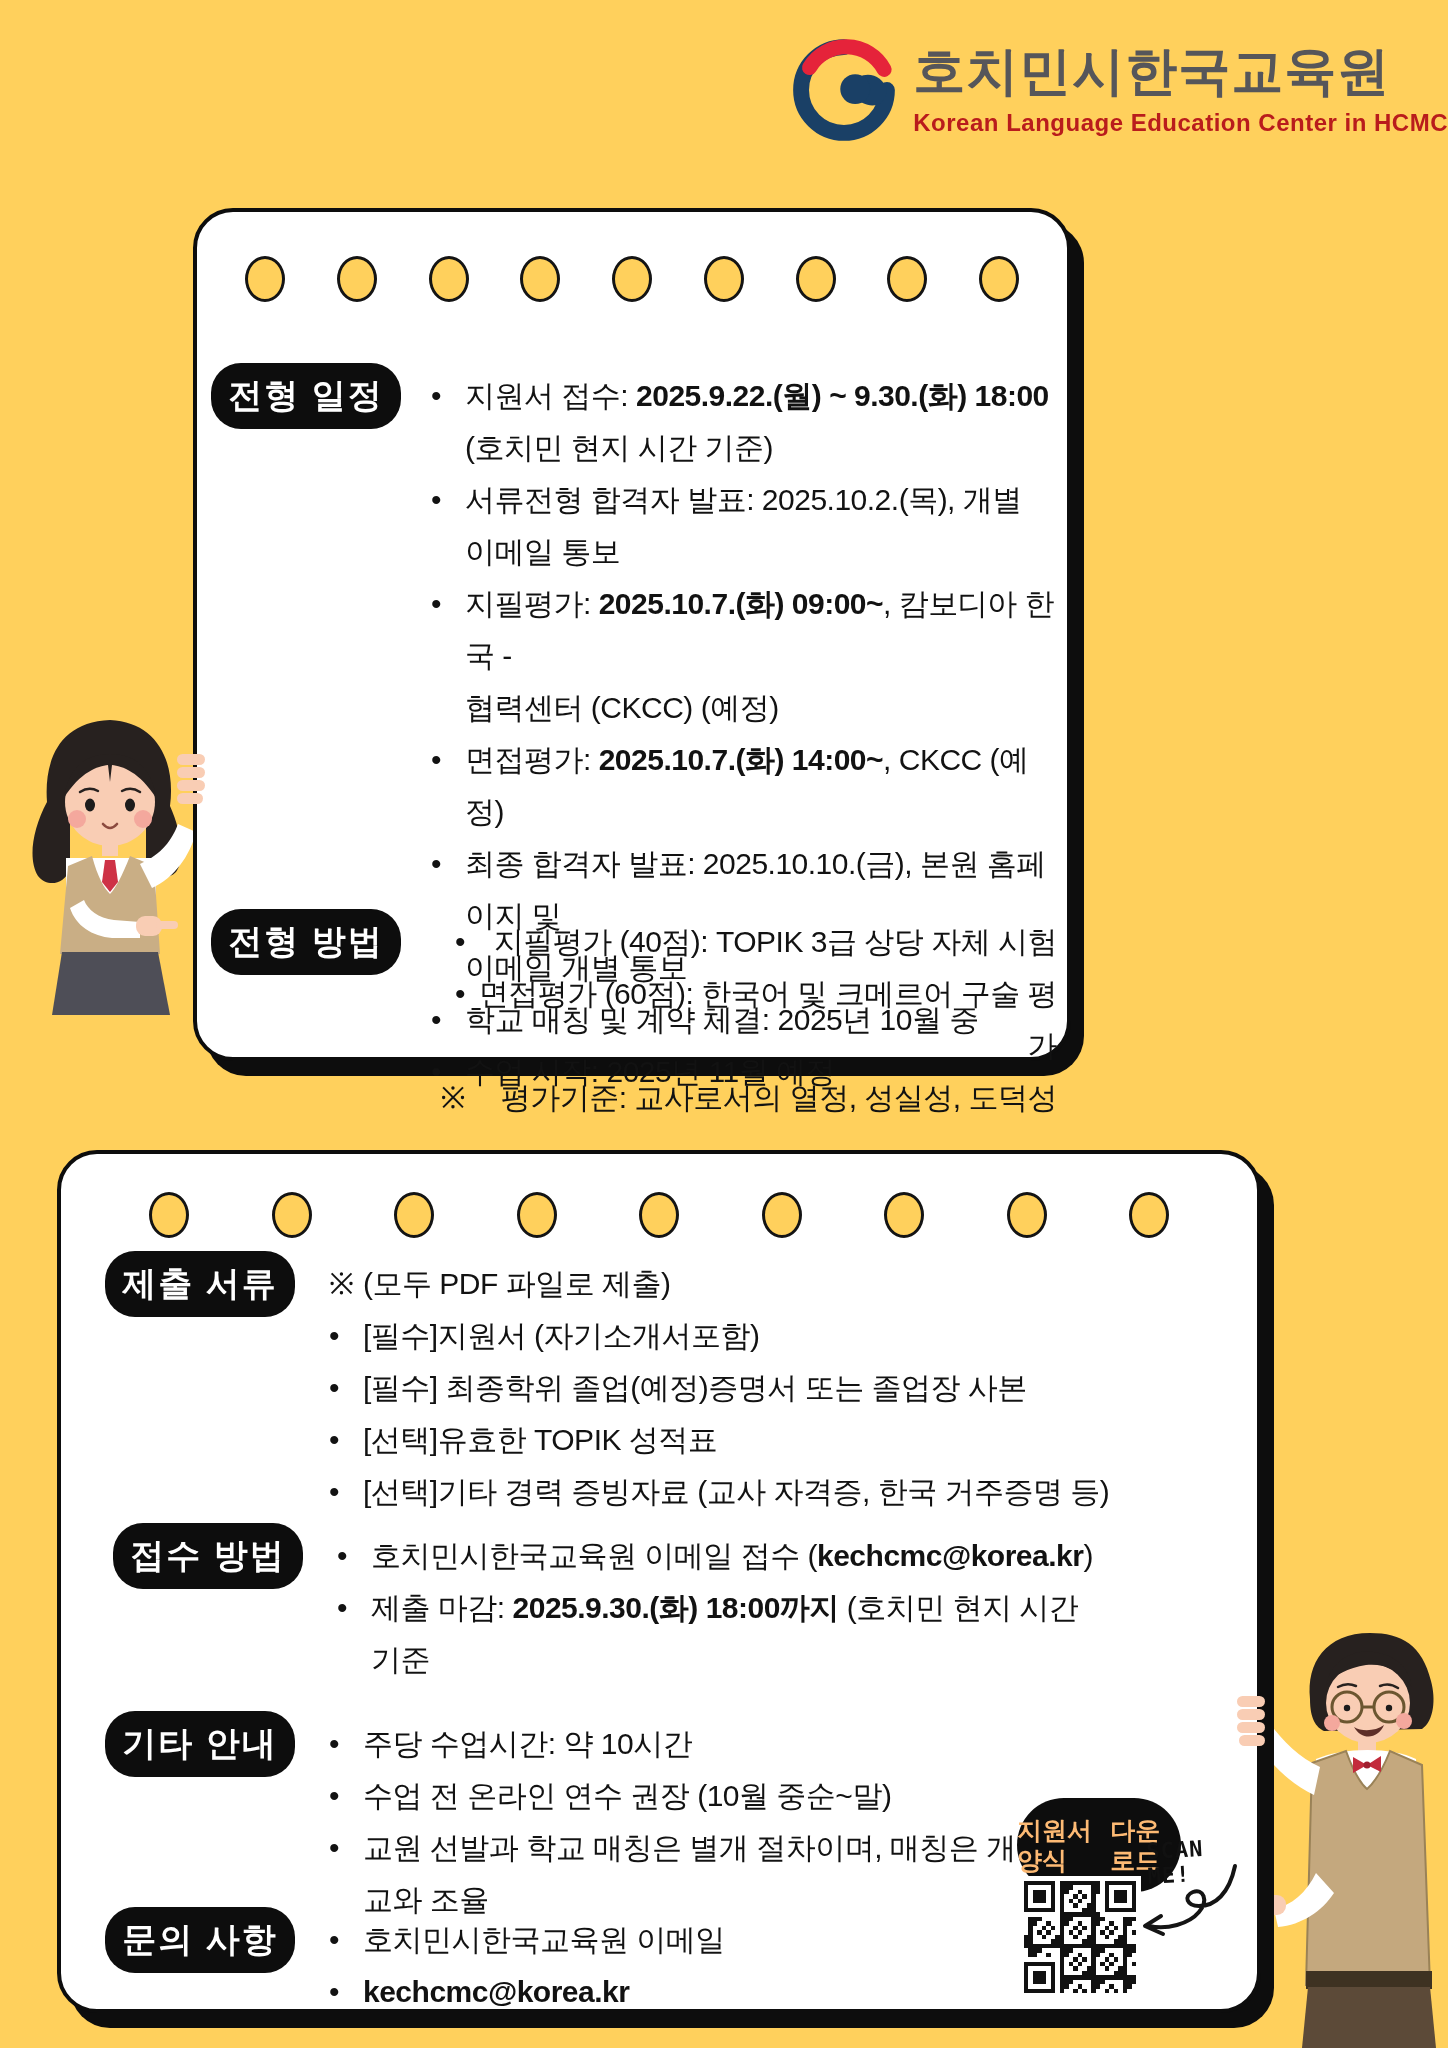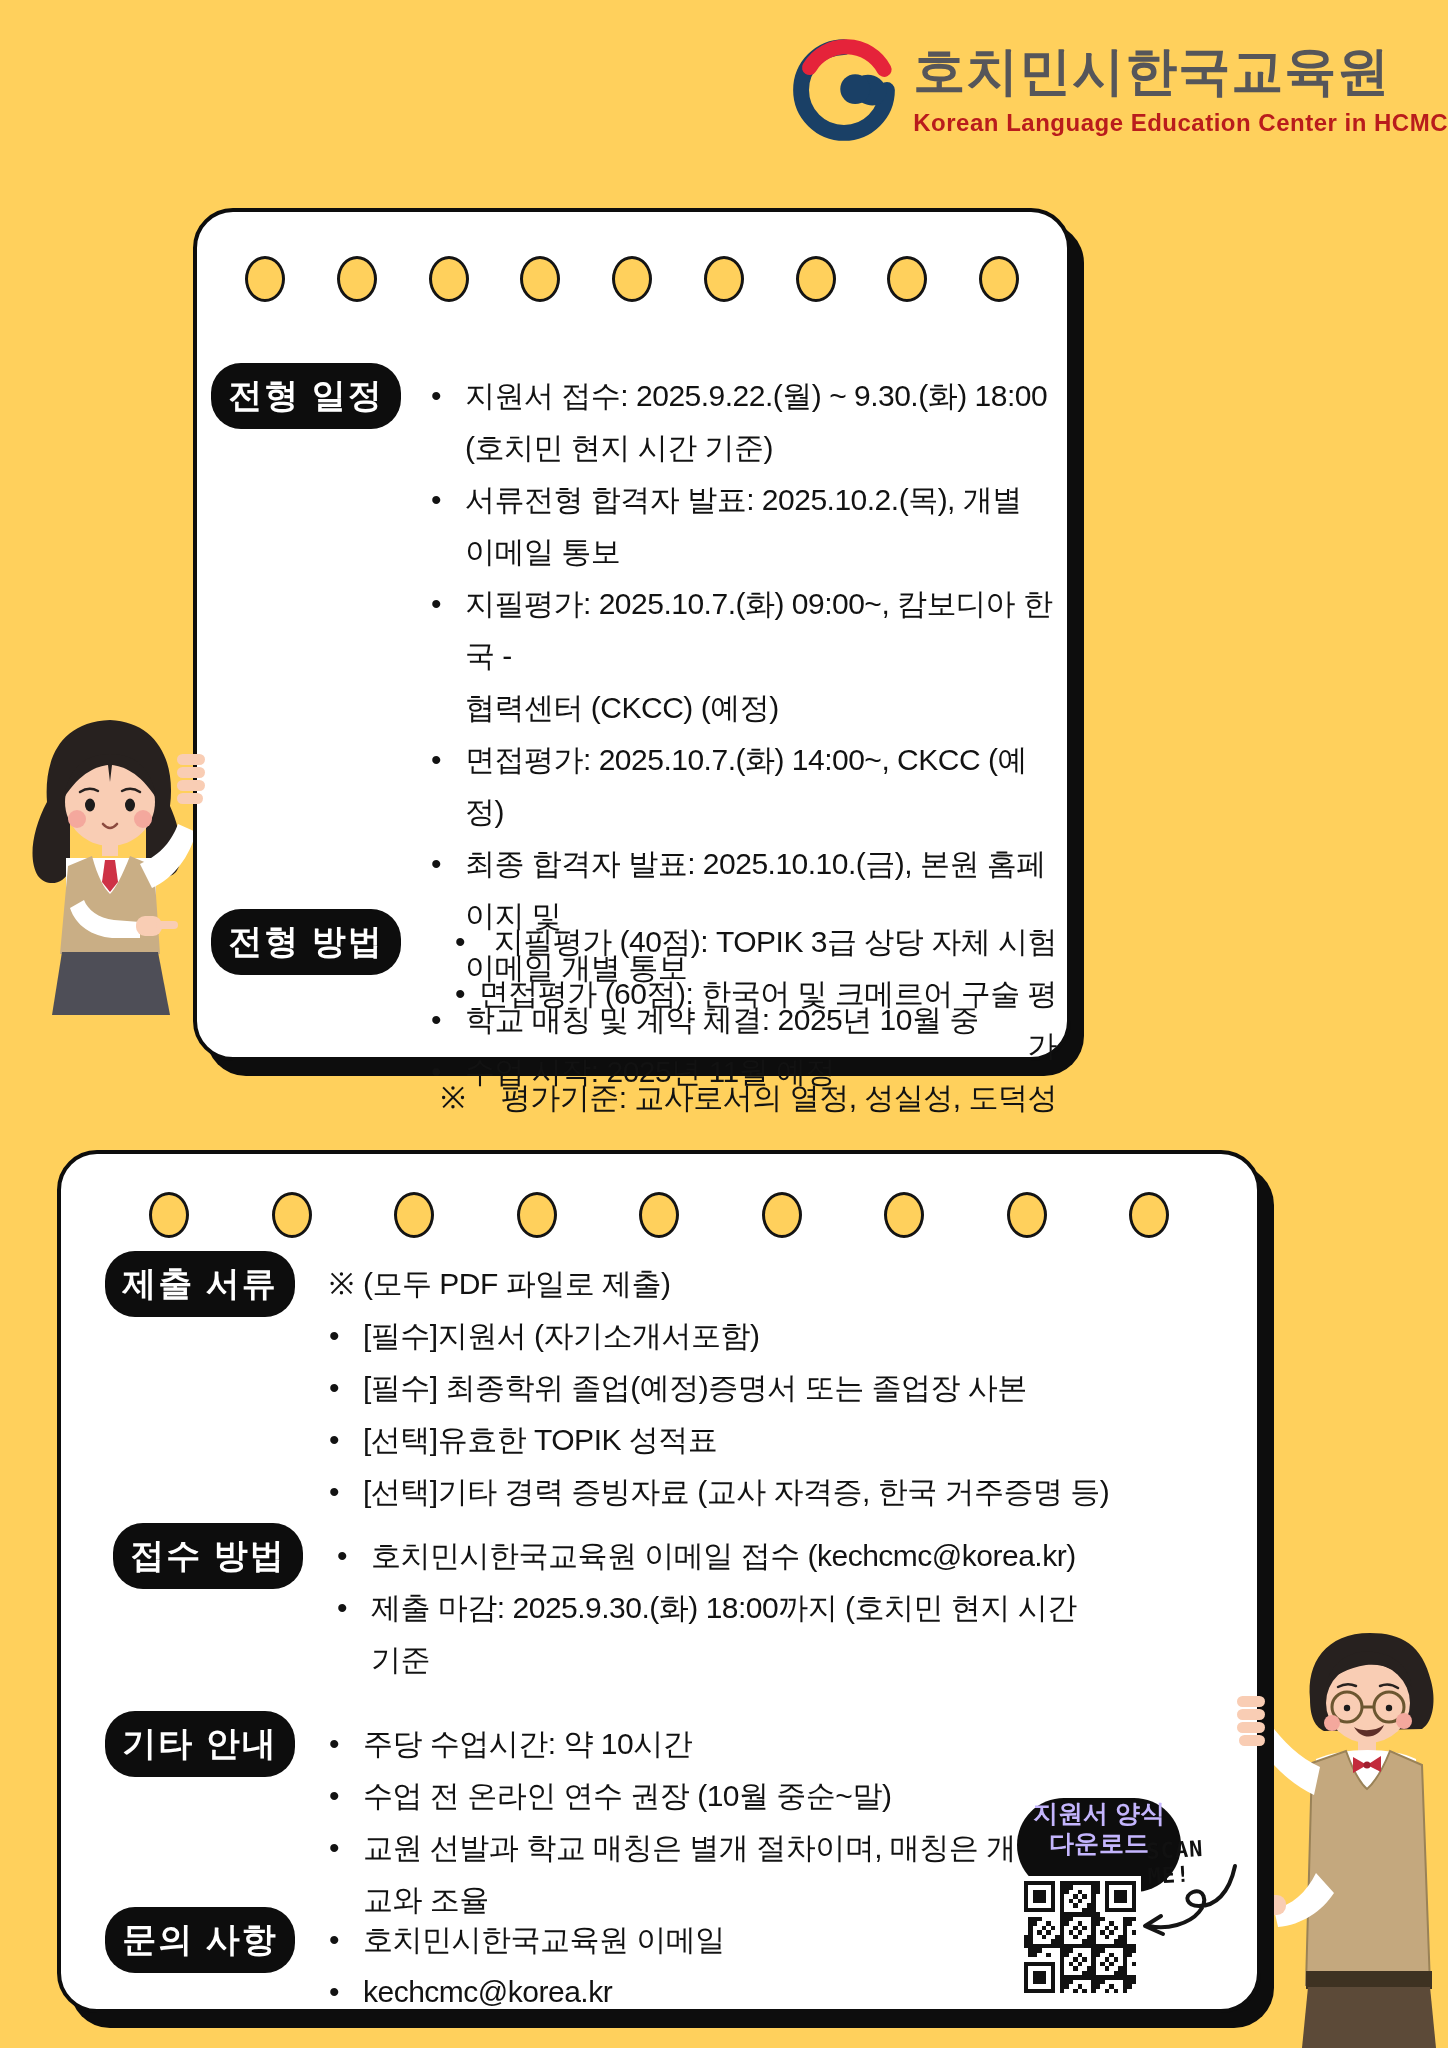--- a/index.html
+++ b/index.html
@@ -35,31 +35,31 @@
     background:#0D0D0D;color:#fff;font-weight:700;font-size:34px;letter-spacing:2px;
     width:190px;height:66px;border-radius:30px;display:flex;align-items:center;justify-content:center;
     flex-shrink:0;margin-top:-7px;
   }
   .list{font-size:30px;line-height:52px;letter-spacing:-0.5px;}
   #card1 .list{margin-left:30px;width:636px;}
   #card2 .list{margin-left:34px;width:900px;}
   .li{display:flex;}
   .marker{width:34px;flex-shrink:0;}
   .txt{flex:1;}
-  .b{font-weight:400;}
+  .b{font-weight:700;}
   #c1s1{left:14px;top:142px;right:10px;}
   #c1s2{left:14px;top:688px;right:10px;text-align:right;}
   #c2s1{left:44px;top:88px;right:10px;}
   #c2s2{left:52px;top:360px;right:10px;}
   #c2s3{left:44px;top:548px;right:10px;}
   #c2s4{left:44px;top:744px;right:10px;}
   
   .qr-badge{
     position:absolute;left:956px;top:644px;width:164px;height:94px;background:#0D0D0D;border-radius:47px;
-    color:#c4b5fd;display:flex;flex-direction:column;align-items:center;justify-content:flex-start;
+    color:#fdba74;display:flex;flex-direction:row;align-items:center;justify-content:space-between;
     font-weight:700;font-size:25px;line-height:30px;z-index:3;
   }
   .scan-me{
     position:absolute;left:1086px;top:682px;font-weight:700;font-size:22px;letter-spacing:1px;
     transform:rotate(-3deg);color:#111;z-index:3;font-family:"DejaVu Sans Mono",monospace;
   }
   .scan-arrow{position:absolute;left:1062px;top:706px;width:150px;height:110px;z-index:3;}
   .qr{position:absolute;left:958px;top:722px;width:122px;height:122px;z-index:3;}
   
   .illu{position:absolute;z-index:1;}

